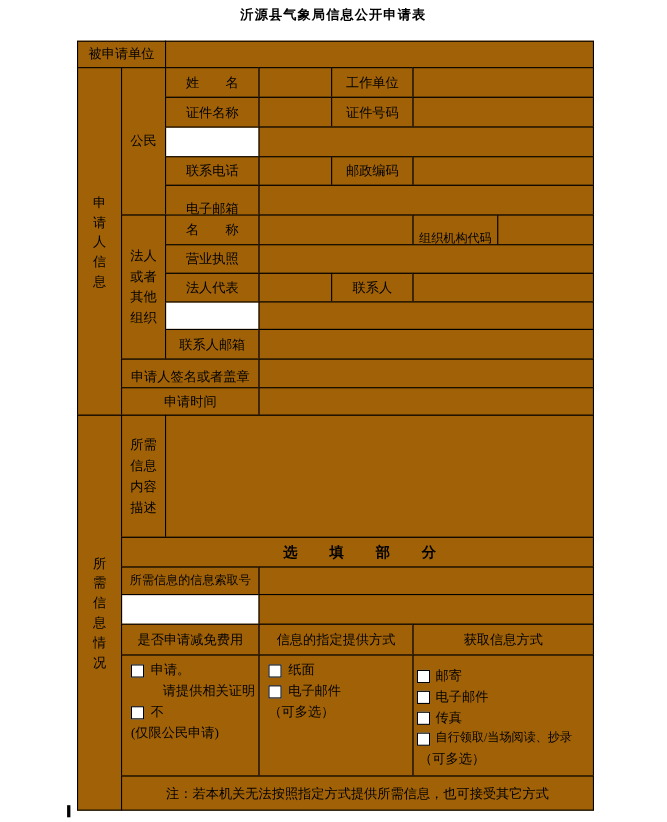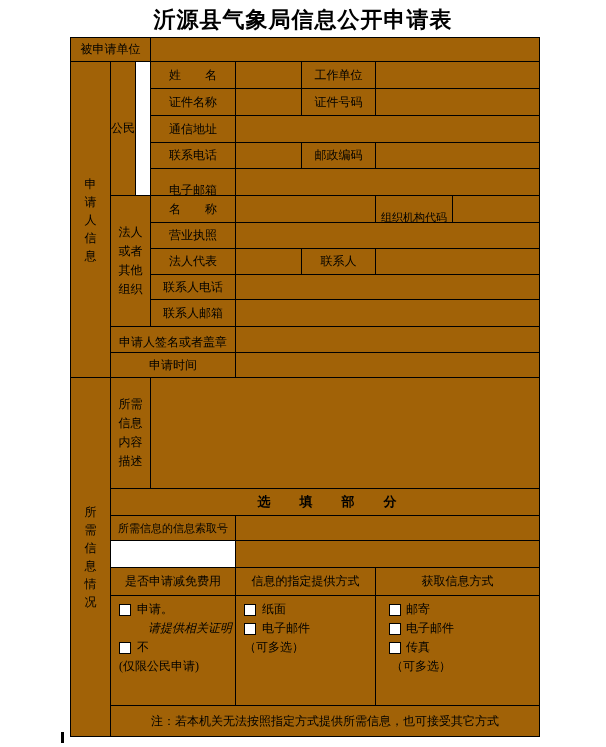--- a/index.html
+++ b/index.html
@@ -1,64 +1,63 @@
 <!DOCTYPE html>
 <html><head>
 <meta charset="utf-8">
 <style>
   html,body{margin:0;padding:0;background:#fff;}
   #page{position:relative;width:606px;height:747px;background:#fff;overflow:hidden;
         font-family:"Liberation Serif","DejaVu Serif",serif;color:#000;}
   #title{position:absolute;left:0;top:5px;width:606px;text-align:center;
-         font-size:22px;font-weight:bold;letter-spacing:1px;}
+         font-size:12px;font-weight:bold;letter-spacing:1px;}
   .cell{position:absolute;box-sizing:border-box;border:1px solid #000;background:#a16207;
         display:flex;align-items:center;justify-content:center;font-size:12px;line-height:1.35;}
   .vt{white-space:pre-line;text-align:center;line-height:18px;}
   .vt4{white-space:pre-line;text-align:center;line-height:19px;}
   .bold{font-weight:bold;letter-spacing:8px;padding-left:12px;}
   .fs11{font-size:11px;}
   .opts{flex-direction:column;align-items:flex-start;justify-content:flex-start;
         padding:4px 2px 0 8px;}
   .opt-line{display:flex;align-items:center;line-height:19px;min-height:19px;white-space:nowrap;}
   .cb{width:10px;height:10px;border:1px solid #000;display:inline-block;
       margin-right:6px;flex:none;background:#fff;}
-  .ind{margin-left:29px;font-style:italic;}
+  .ind{margin-left:29px;}
   .ind2{margin-left:2px;}
-  .opts-c{padding-left:13px;}
+  .opts-c{padding-left:3px;justify-content:center;}
   .opts-c .cb{margin-right:5px;}
   #cursor-mark{position:absolute;left:61px;top:732px;width:3px;height:11px;background:#000;}
 </style>
 </head>
 <body>
 
 <div id="page">
   <div id="title">沂源县气象局信息公开申请表</div>
 
   <div class="cell" style="left:70px;top:37px;width:81px;height:25px">被申请单位</div>
   <div class="cell" style="left:150px;top:37px;width:390px;height:25px"></div>
 
   <div class="cell vt" style="left:70px;top:61px;width:41px;height:317px">申
 请
 人
 信
 息</div>
 
-  <div class="cell" style="left:110px;top:61px;width:26px;height:135px">公民</div>
+  <div class="cell" style="left:110px;top:61px;width:41px;height:135px">公民</div>
 
   <div class="cell" style="left:150px;top:61px;width:86px;height:28px">姓　　名</div>
   <div class="cell" style="left:235px;top:61px;width:67px;height:28px"></div>
   <div class="cell" style="left:301px;top:61px;width:75px;height:28px">工作单位</div>
   <div class="cell" style="left:375px;top:61px;width:165px;height:28px"></div>
 
   <div class="cell" style="left:150px;top:88px;width:86px;height:28px">证件名称</div>
   <div class="cell" style="left:235px;top:88px;width:67px;height:28px"></div>
   <div class="cell" style="left:301px;top:88px;width:75px;height:28px">证件号码</div>
   <div class="cell" style="left:375px;top:88px;width:165px;height:28px"></div>
 
-  <div class="cell" style="left:150px;top:115px;width:86px;height:28px">通信地址</div>
   <div class="cell" style="left:235px;top:115px;width:305px;height:28px"></div>
 
   <div class="cell" style="left:150px;top:142px;width:86px;height:27px">联系电话</div>
   <div class="cell" style="left:235px;top:142px;width:67px;height:27px"></div>
   <div class="cell" style="left:301px;top:142px;width:75px;height:27px">邮政编码</div>
   <div class="cell" style="left:375px;top:142px;width:165px;height:27px"></div>
 
   <div class="cell" style="left:150px;top:168px;width:86px;height:44px">电子邮箱</div>
   <div class="cell" style="left:235px;top:168px;width:305px;height:28px"></div>
 
@@ -73,21 +72,20 @@
   <div class="cell" style="left:452px;top:195px;width:88px;height:28px"></div>
 
   <div class="cell" style="left:150px;top:222px;width:86px;height:27px">营业执照</div>
   <div class="cell" style="left:235px;top:222px;width:305px;height:27px"></div>
 
   <div class="cell" style="left:150px;top:248px;width:86px;height:27px">法人代表</div>
   <div class="cell" style="left:235px;top:248px;width:67px;height:27px"></div>
   <div class="cell" style="left:301px;top:248px;width:75px;height:27px">联系人</div>
   <div class="cell" style="left:375px;top:248px;width:165px;height:27px"></div>
 
-  <div class="cell" style="left:150px;top:274px;width:86px;height:26px">联系人电话</div>
   <div class="cell" style="left:235px;top:274px;width:305px;height:26px"></div>
 
   <div class="cell" style="left:150px;top:299px;width:86px;height:28px">联系人邮箱</div>
   <div class="cell" style="left:235px;top:299px;width:305px;height:28px"></div>
 
   <div class="cell" style="left:110px;top:326px;width:126px;height:32px">申请人签名或者盖章</div>
   <div class="cell" style="left:235px;top:326px;width:305px;height:27px"></div>
 
   <div class="cell" style="left:110px;top:352px;width:126px;height:26px">申请时间</div>
   <div class="cell" style="left:235px;top:352px;width:305px;height:26px"></div>
@@ -154,20 +152,24 @@
     </div>
     <div class="opt-line">
       <span class="cb"></span>
       <span>电子邮件</span>
     </div>
     <div class="opt-line">
       <span class="cb"></span>
       <span>传真</span>
     </div>
     <div class="opt-line">
+      <span class="cb"></span>
+      <span class="fs11">自行领取/当场阅读、抄录</span>
+    </div>
+    <div class="opt-line">
       <span class="ind2">（可多选）</span>
     </div>
   </div>
 
   <div class="cell" style="left:110px;top:705px;width:430px;height:32px">注：若本机关无法按照指定方式提供所需信息，也可接受其它方式</div>
 
   <div id="cursor-mark"></div>
 </div>
 
 </body></html>

